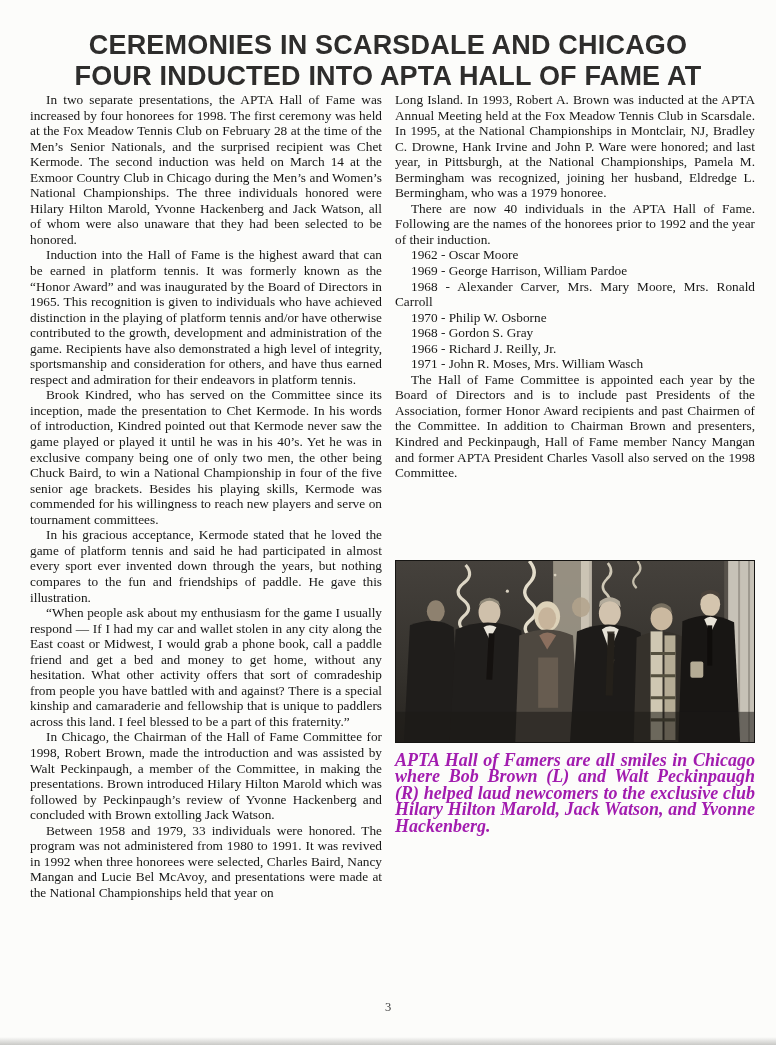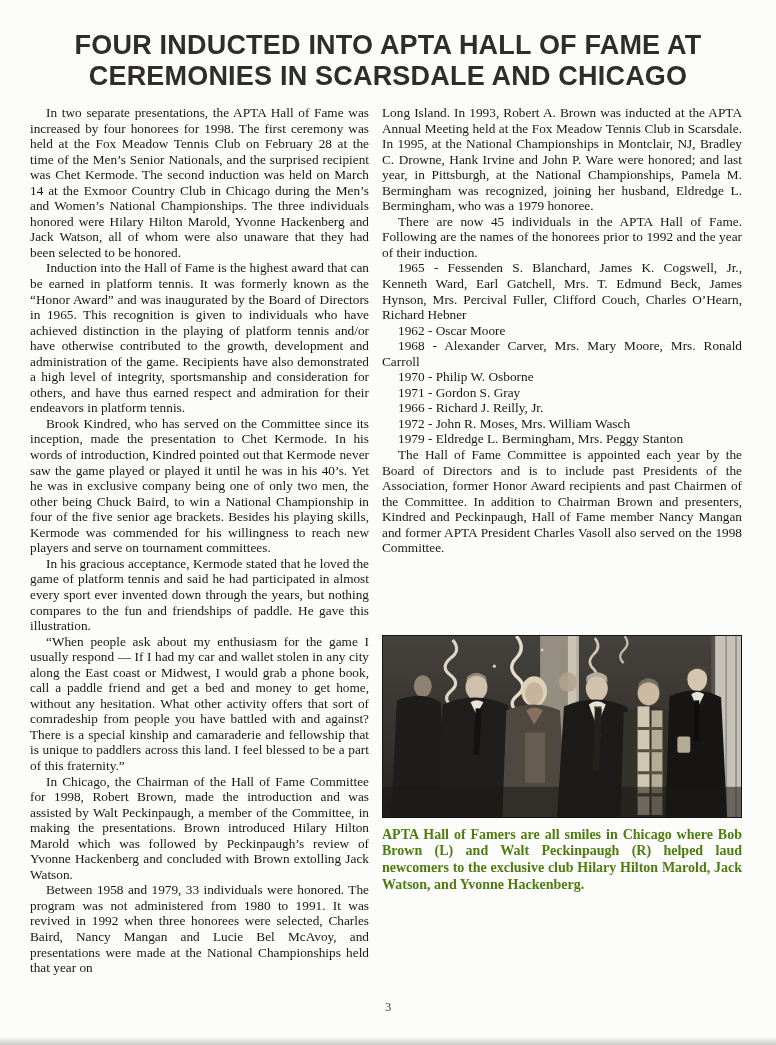--- a/index.html
+++ b/index.html
@@ -20,48 +20,48 @@
     font-weight: 700;
     font-size: 27px;
     line-height: 31px;
     letter-spacing: 0.2px;
     color: #2e2d2c;
   }
   .title .tl { display: block; }
   .columns {
     display: flex;
     gap: 13px;
-    margin-top: 13px;
     padding-left: 30px;
-    padding-right: 34px;
+    padding-right: 21px;
   }
   .col {
     font-size: 13.3px;
     line-height: 15.55px;
     text-align: justify;
   }
   .col-left  { width: 355px; }
   .col-right { width: 360px; }
   .para { margin: 0; }
   .indent { text-indent: 16px; }
   .photo-block { margin: 79px 0 0 0; }
   .photo {
     width: 358px;
     height: 181px;
     border: 1px solid #161513;
     background: #3a3733;
   }
   .photo svg { display: block; width: 100%; height: 100%; }
   .caption {
     margin-top: 9px;
+    font-style: italic;
     font-weight: 600;
-    font-size: 14px;
+    font-size: 18px;
     line-height: 16.6px;
     text-align: justify;
-    color: #4d7c0f;
+    color: #a21caf;
   }
   .footer {
     position: absolute;
     left: 0; right: 0;
     top: 1000px;
     text-align: center;
     font-size: 12.5px;
     color: #3a3a3a;
   }
   .scan-bottom {
@@ -70,48 +70,47 @@
     height: 8px;
     background: linear-gradient(to bottom, rgba(200,200,197,0), #c9c9c6);
   }
 </style>
 </head>
 <body>
 
 <div class="page">
 
   <h1 class="title">
+    <span class="tl">CEREMONIES IN SCARSDALE AND CHICAGO</span>
     <span class="tl">FOUR INDUCTED INTO APTA HALL OF FAME AT</span>
-    <span class="tl">CEREMONIES IN SCARSDALE AND CHICAGO</span>
   </h1>
 
   <div class="columns">
 
     <div class="col col-left">
       <p class="para indent">In two separate presentations, the APTA Hall of Fame was increased by four honorees for 1998. The first ceremony was held at the Fox Meadow Tennis Club on February 28 at the time of the Men’s Senior Nationals, and the surprised recipient was Chet Kermode. The second induction was held on March 14 at the Exmoor Country Club in Chicago during the Men’s and Women’s National Championships. The three individuals honored were Hilary Hilton Marold, Yvonne Hackenberg and Jack Watson, all of whom were also unaware that they had been selected to be honored.</p>
       <p class="para indent">Induction into the Hall of Fame is the highest award that can be earned in platform tennis. It was formerly known as the “Honor Award” and was inaugurated by the Board of Directors in 1965. This recognition is given to individuals who have achieved distinction in the playing of platform tennis and/or have otherwise contributed to the growth, development and administration of the game. Recipients have also demonstrated a high level of integrity, sportsmanship and consideration for others, and have thus earned respect and admiration for their endeavors in platform tennis.</p>
       <p class="para indent">Brook Kindred, who has served on the Committee since its inception, made the presentation to Chet Kermode. In his words of introduction, Kindred pointed out that Kermode never saw the game played or played it until he was in his 40’s. Yet he was in exclusive company being one of only two men, the other being Chuck Baird, to win a National Championship in four of the five senior age brackets. Besides his playing skills, Kermode was commended for his willingness to reach new players and serve on tournament committees.</p>
       <p class="para indent">In his gracious acceptance, Kermode stated that he loved the game of platform tennis and said he had participated in almost every sport ever invented down through the years, but nothing compares to the fun and friendships of paddle. He gave this illustration.</p>
       <p class="para indent">“When people ask about my enthusiasm for the game I usually respond — If I had my car and wallet stolen in any city along the East coast or Midwest, I would grab a phone book, call a paddle friend and get a bed and money to get home, without any hesitation. What other activity offers that sort of comradeship from people you have battled with and against? There is a special kinship and camaraderie and fellowship that is unique to paddlers across this land. I feel blessed to be a part of this fraternity.”</p>
       <p class="para indent">In Chicago, the Chairman of the Hall of Fame Committee for 1998, Robert Brown, made the introduction and was assisted by Walt Peckinpaugh, a member of the Committee, in making the presentations. Brown introduced Hilary Hilton Marold which was followed by Peckinpaugh’s review of Yvonne Hackenberg and concluded with Brown extolling Jack Watson.</p>
       <p class="para indent">Between 1958 and 1979, 33 individuals were honored. The program was not administered from 1980 to 1991. It was revived in 1992 when three honorees were selected, Charles Baird, Nancy Mangan and Lucie Bel McAvoy, and presentations were made at the National Championships held that year on</p>
     </div>
 
     <div class="col col-right">
       <p class="para">Long Island. In 1993, Robert A. Brown was inducted at the APTA Annual Meeting held at the Fox Meadow Tennis Club in Scarsdale. In 1995, at the National Championships in Montclair, NJ, Bradley C. Drowne, Hank Irvine and John P. Ware were honored; and last year, in Pittsburgh, at the National Championships, Pamela M. Bermingham was recognized, joining her husband, Eldredge L. Bermingham, who was a 1979 honoree.</p>
-      <p class="para indent">There are now 45 individuals in the APTA Hall of Fame. Following are the names of the honorees prior to 1992 and the year of their induction.</p>
+      <p class="para indent">There are now 40 individuals in the APTA Hall of Fame. Following are the names of the honorees prior to 1992 and the year of their induction.</p>
 
-      <p class="para indent">1965 - Fessenden S. Blanchard, James K. Cogswell, Jr., Kenneth Ward, Earl Gatchell, Mrs. T. Edmund Beck, James Hynson, Mrs. Percival Fuller, Clifford Couch, Charles O’Hearn, Richard Hebner</p>
       <p class="para indent">1962 - Oscar Moore</p>
+      <p class="para indent">1969 - George Harrison, William Pardoe</p>
       <p class="para indent">1968 - Alexander Carver, Mrs. Mary Moore, Mrs. Ronald Carroll</p>
       <p class="para indent">1970 - Philip W. Osborne</p>
-      <p class="para indent">1971 - Gordon S. Gray</p>
+      <p class="para indent">1968 - Gordon S. Gray</p>
       <p class="para indent">1966 - Richard J. Reilly, Jr.</p>
-      <p class="para indent">1972 - John R. Moses, Mrs. William Wasch</p>
-      <p class="para indent">1979 - Eldredge L. Bermingham, Mrs. Peggy Stanton</p>
+      <p class="para indent">1971 - John R. Moses, Mrs. William Wasch</p>
 
       <p class="para indent">The Hall of Fame Committee is appointed each year by the Board of Directors and is to include past Presidents of the Association, former Honor Award recipients and past Chairmen of the Committee. In addition to Chairman Brown and presenters, Kindred and Peckinpaugh, Hall of Fame member Nancy Mangan and former APTA President Charles Vasoll also served on the 1998 Committee.</p>
 
       <figure class="photo-block" style="margin-left:0;margin-right:0;">
         <div class="photo">
           <svg viewBox="0 0 360 180" preserveAspectRatio="none" aria-hidden="true">
             <defs>
               <linearGradient id="bgg" x1="0" y1="0" x2="0" y2="1">
                 <stop offset="0" stop-color="#45413c"></stop>
                 <stop offset="0.6" stop-color="#35322d"></stop>

